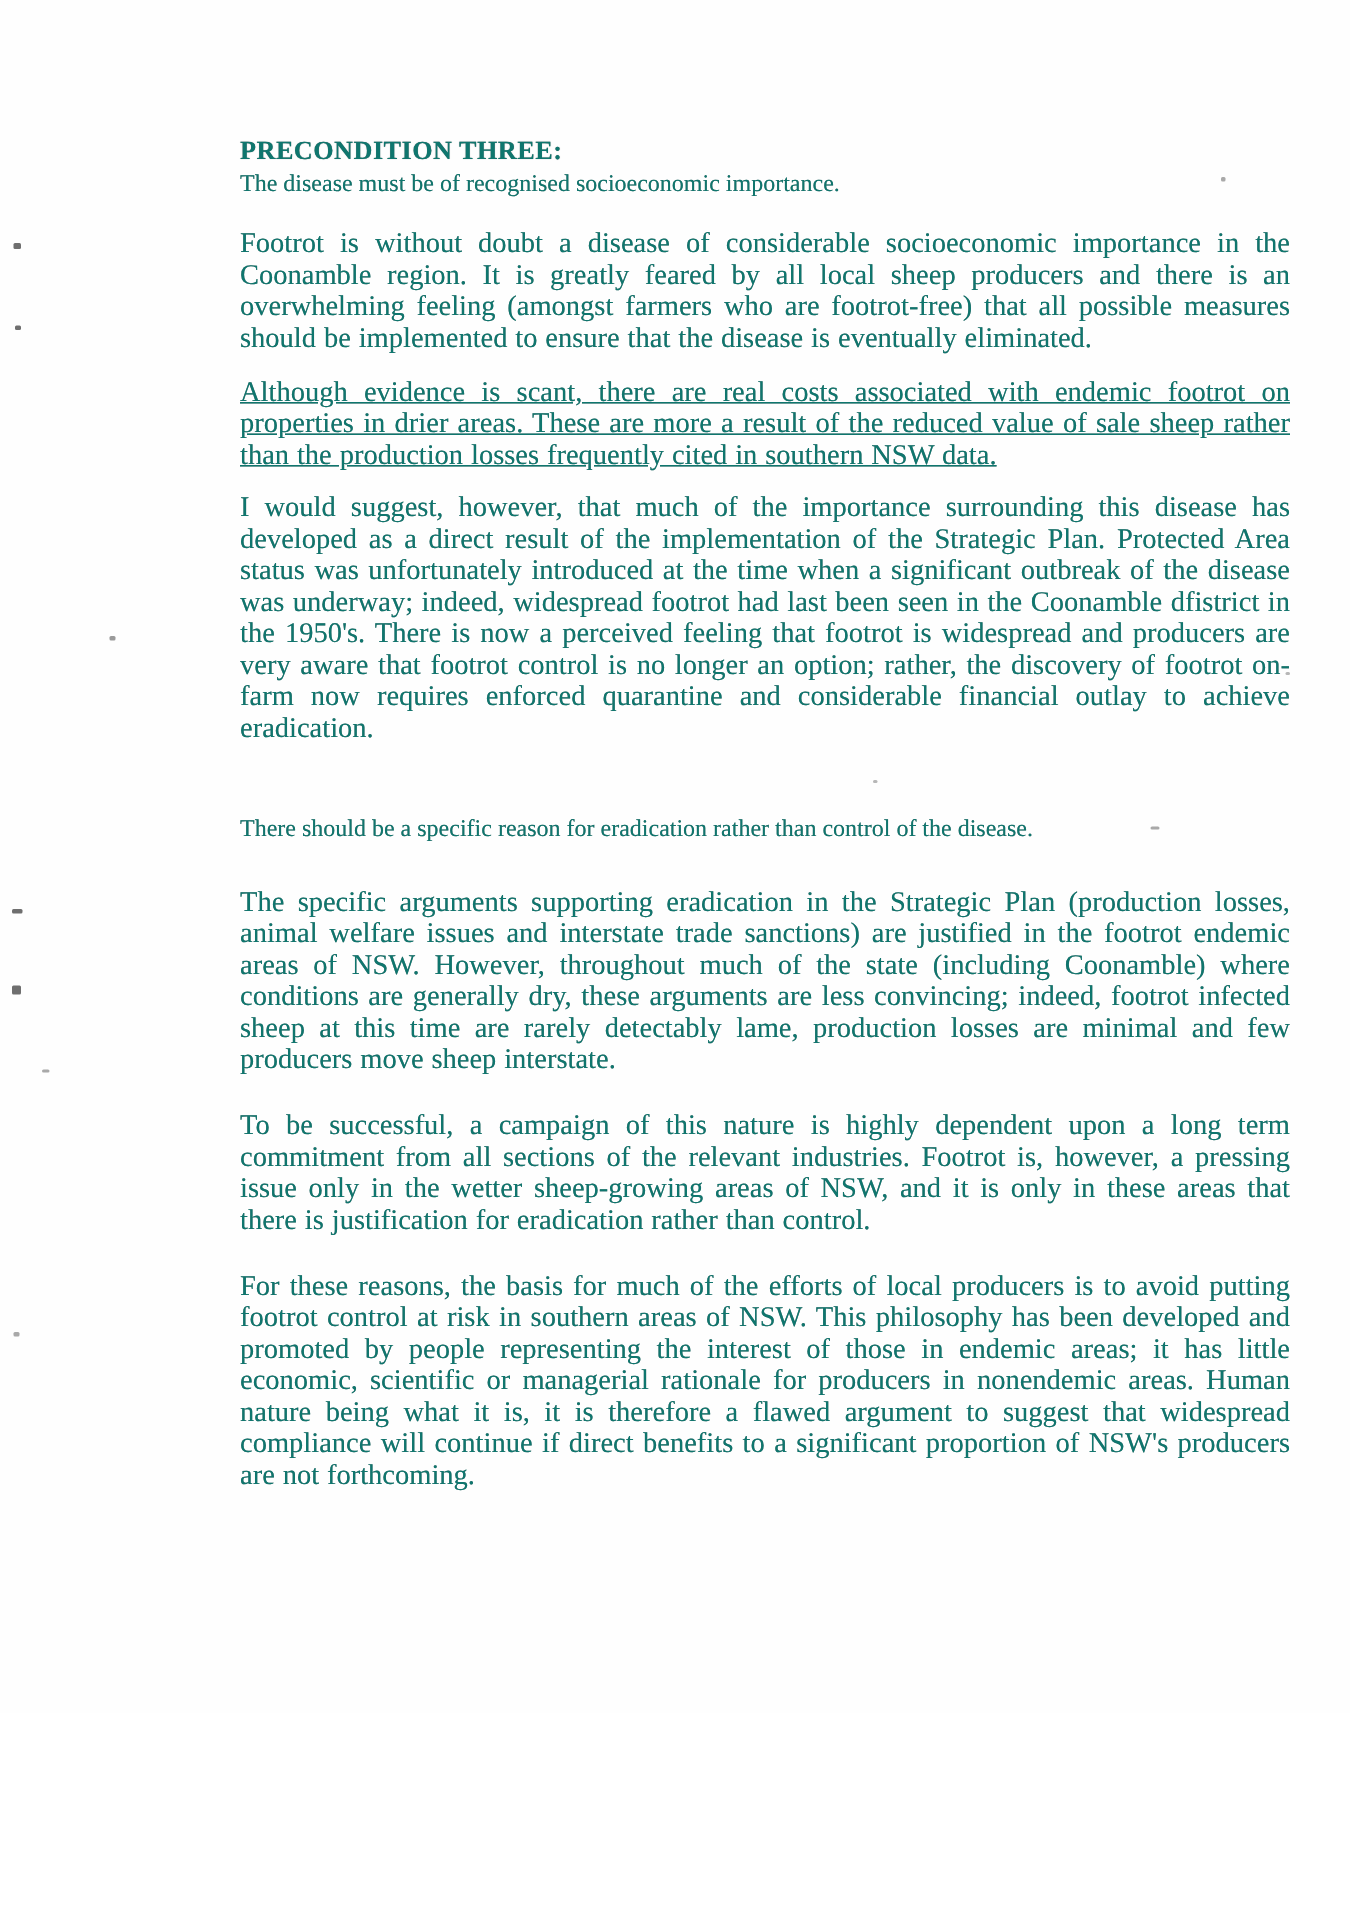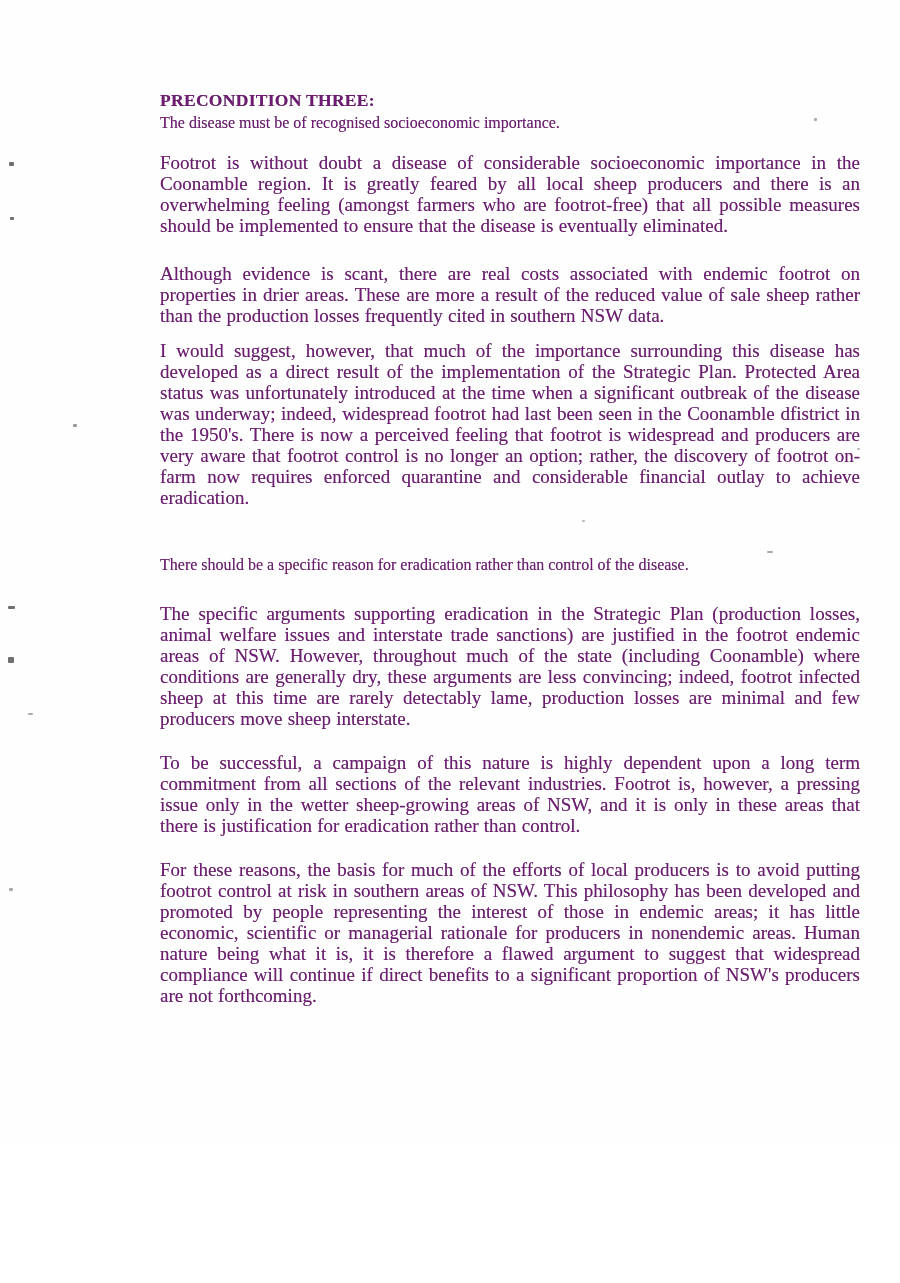--- a/index.html
+++ b/index.html
@@ -6,21 +6,21 @@
     margin: 0;
     padding: 0;
     background: #ffffff;
   }
   .page {
     position: relative;
     width: 900px;
     height: 1142px;
     background: #fefefe;
     font-family: "Liberation Serif", serif;
-    color: #701a75;
+    color: #0f766e;
     overflow: hidden;
   }
   .content {
     position: absolute;
     left: 160px;
     top: 90px;
     width: 700px;
   }
   .heading {
     font-size: 17.5px;
@@ -41,21 +41,21 @@
     line-height: 21px;
     margin: 0;
     text-align: justify;
     word-spacing: 0.5px;
     text-shadow: 0 0 0.4px rgba(0,0,0,0.45);
   }
   .mt-19 { margin-top: 19px; }
   .mt-21 { margin-top: 14px; }
   .mt-22 { margin-top: 28px; }
   .mt-23 { margin-top: 23px; }
-  .mt-27 { margin-top: 27px; }
+  .mt-27 { margin-top: 15px; text-decoration: underline; }
   .section-four { margin-top: 46px; }
   .sub-gap { margin-top: 3px; }
   .page-number {
     position: absolute;
     left: 160px;
     top: 1140px;
     width: 700px;
     text-align: center;
     font-size: 18px;
     line-height: 21px;

